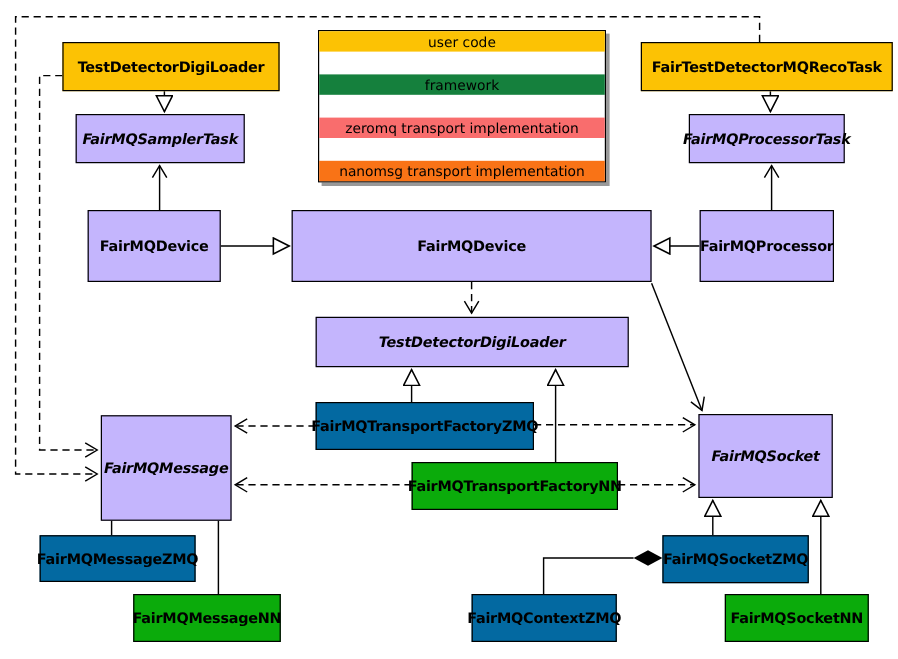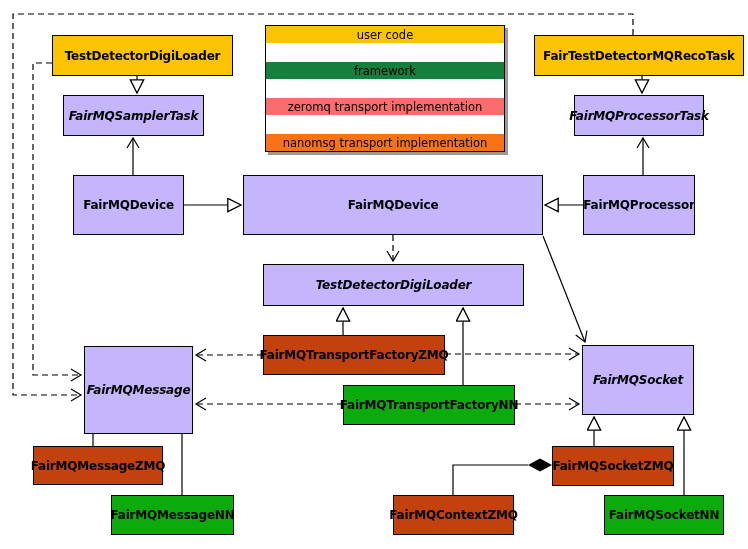--- a/index.html
+++ b/index.html
@@ -8,21 +8,21 @@
     font-family:"DejaVu Sans","Liberation Sans",sans-serif;
   }
   .node{
     position:absolute;border:1.5px solid #000;box-sizing:border-box;
     display:flex;align-items:center;justify-content:center;text-align:center;
     font-weight:bold;font-size:12px;letter-spacing:-0.2px;color:#000;white-space:nowrap;
   }
   .abstract{font-style:italic;}
   .c-user{background:#FCC204;}
   .c-fw{background:#c4b5fd;}
-  .c-zmq{background:#c2410c;}
+  .c-zmq{background:#0369a1;}
   .c-nn{background:#0BAB0B;}
   .legend{
     position:absolute;left:265px;top:25px;width:240px;height:127px;box-sizing:border-box;
     background:#fff;border:1.5px solid #000;box-shadow:3px 3px 0 #999;
     display:flex;flex-direction:column;justify-content:space-between;
   }
   .legend-bar{
     height:17px;display:flex;align-items:center;justify-content:center;
     font-size:11.5px;color:#000;
   }

